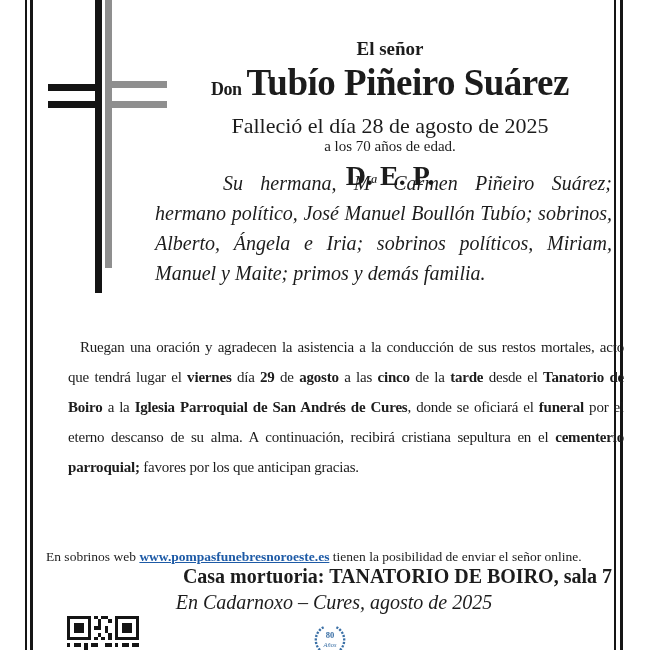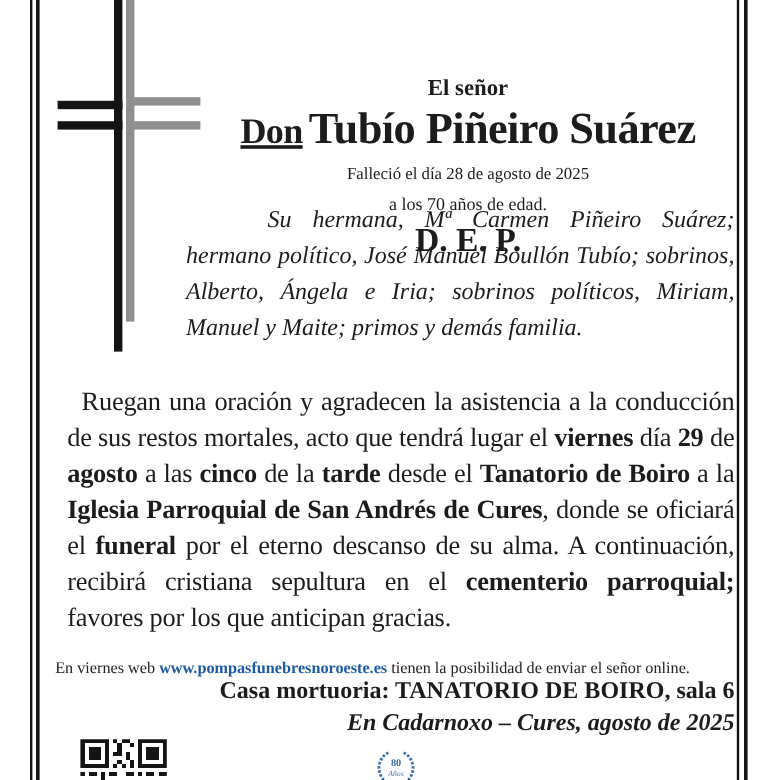--- a/index.html
+++ b/index.html
@@ -6,41 +6,41 @@
   body{
     width:650px;height:650px;position:relative;overflow:hidden;
     background:#ffffff;color:#1c1c1c;
     font-family:"Liberation Serif", serif;
   }
   .vline{position:absolute;top:0;height:650px;background:#151515;}
   .cross-bar{position:absolute;}
   .bar-black{background:#141414;z-index:2;}
   .bar-gray{background:#8f8f8f;z-index:1;}
   .abs{position:absolute;}
-  .center-col{left:165px;width:450px;text-align:center;margin-top:25px;}
+  .center-col{left:165px;width:450px;text-align:center;}
   .pretitle{top:38px;font-size:19px;font-weight:bold;}
   .title{top:61px;font-size:37px;font-weight:bold;letter-spacing:-0.5px;}
-  .title .don{font-size:30px;margin-right:5px;text-decoration:underline;}
-  .deathline{top:113px;font-size:14px;}
+  .title .don{font-size:18px;margin-right:5px;}
+  .deathline{top:113px;font-size:22px;}
   .ageline{top:138px;font-size:15px;}
   .dep{top:160px;font-size:28px;font-weight:bold;}
   .family{
     left:155px;top:168px;width:457px;
     font-size:20px;line-height:30px;font-weight:normal;font-style:italic;
     text-align:justify;text-indent:68px;margin:0;
   }
   .announce{
     left:56px;top:320px;width:556px;
-    font-size:22px;line-height:30px;letter-spacing:-0.2px;
-    text-align:justify;text-indent:12px;margin:0;
+    font-size:15px;line-height:30px;letter-spacing:-0.2px;
+    text-align:justify;text-indent:12px;margin:12px;
   }
   .webline{left:46px;top:549px;font-size:13.5px;color:#222;}
-  .weblink{color:#1d5aa6;font-weight:bold;cursor:pointer;}
+  .weblink{color:#1d5aa6;text-decoration:underline;font-weight:bold;cursor:pointer;}
   .mortuary{left:56px;top:565px;width:556px;text-align:right;font-size:20px;font-weight:bold;}
-  .placedate{left:56px;top:591px;width:556px;text-align:right;font-size:20px;font-weight:bold;font-style:italic;}
+  .placedate{left:56px;top:591px;width:556px;text-align:center;font-size:20px;font-weight:normal;font-style:italic;}
   .qr{left:67px;top:616px;width:72px;height:72px;}
   .emblem{left:314px;top:624px;width:32px;height:32px;}
 </style>
 </head>
 <body>
 
 <div class="vline" style="left:25px;width:2px;"></div>
 <div class="vline" style="left:30px;width:3px;"></div>
 <div class="vline" style="left:614px;width:2px;"></div>
 <div class="vline" style="left:620px;width:3px;"></div>
@@ -59,23 +59,23 @@
   <span class="don">Don</span><span>Tubío Piñeiro Suárez</span>
 </div>
 <div class="abs center-col deathline">Falleció el día 28 de agosto de 2025</div>
 <div class="abs center-col ageline">a los 70 años de edad.</div>
 <div class="abs center-col dep">D. E. P.</div>
 
 <p class="abs family">Su hermana, Mª Carmen Piñeiro Suárez; hermano político, José Manuel Boullón Tubío; sobrinos, Alberto, Ángela e Iria; sobrinos políticos, Miriam, Manuel y Maite; primos y demás familia.</p>
 
 <p class="abs announce"><span>Ruegan una oración y agradecen la asistencia a la conducción de sus restos mortales, acto que tendrá lugar el </span><span style="font-weight: bold;">viernes</span><span> día </span><span style="font-weight: bold;">29</span><span> de </span><span style="font-weight: bold;">agosto</span><span> a las </span><span style="font-weight: bold;">cinco</span><span> de la </span><span style="font-weight: bold;">tarde</span><span> desde el </span><span style="font-weight: bold;">Tanatorio de Boiro</span><span> a la </span><span style="font-weight: bold;">Iglesia Parroquial de San Andrés de Cures</span><span>, donde se oficiará el </span><span style="font-weight: bold;">funeral</span><span> por el eterno descanso de su alma. A continuación, recibirá cristiana sepultura en el </span><span style="font-weight: bold;">cementerio parroquial;</span><span> favores por los que anticipan gracias.</span></p>
 
-<div class="abs webline"><span>En viernes web </span><span class="weblink">www.pompasfunebresnoroeste.es</span><span> tienen la posibilidad de enviar el señor online.</span></div>
+<div class="abs webline"><span>En sobrinos web </span><span class="weblink">www.pompasfunebresnoroeste.es</span><span> tienen la posibilidad de enviar el señor online.</span></div>
 
-<div class="abs mortuary">Casa mortuoria: TANATORIO DE BOIRO, sala 6</div>
+<div class="abs mortuary">Casa mortuoria: TANATORIO DE BOIRO, sala 7</div>
 <div class="abs placedate">En Cadarnoxo – Cures, agosto de 2025</div>
 
 <svg class="abs qr" viewBox="0 0 21 21" shape-rendering="crispEdges">
   <g fill="none" stroke="#141414" stroke-width="1">
     <rect x="0.5" y="0.5" width="6" height="6"></rect>
     <rect x="14.5" y="0.5" width="6" height="6"></rect>
     <rect x="0.5" y="14.5" width="6" height="6"></rect>
   </g>
   <g fill="#141414">
     <rect x="2" y="2" width="3" height="3"></rect>

